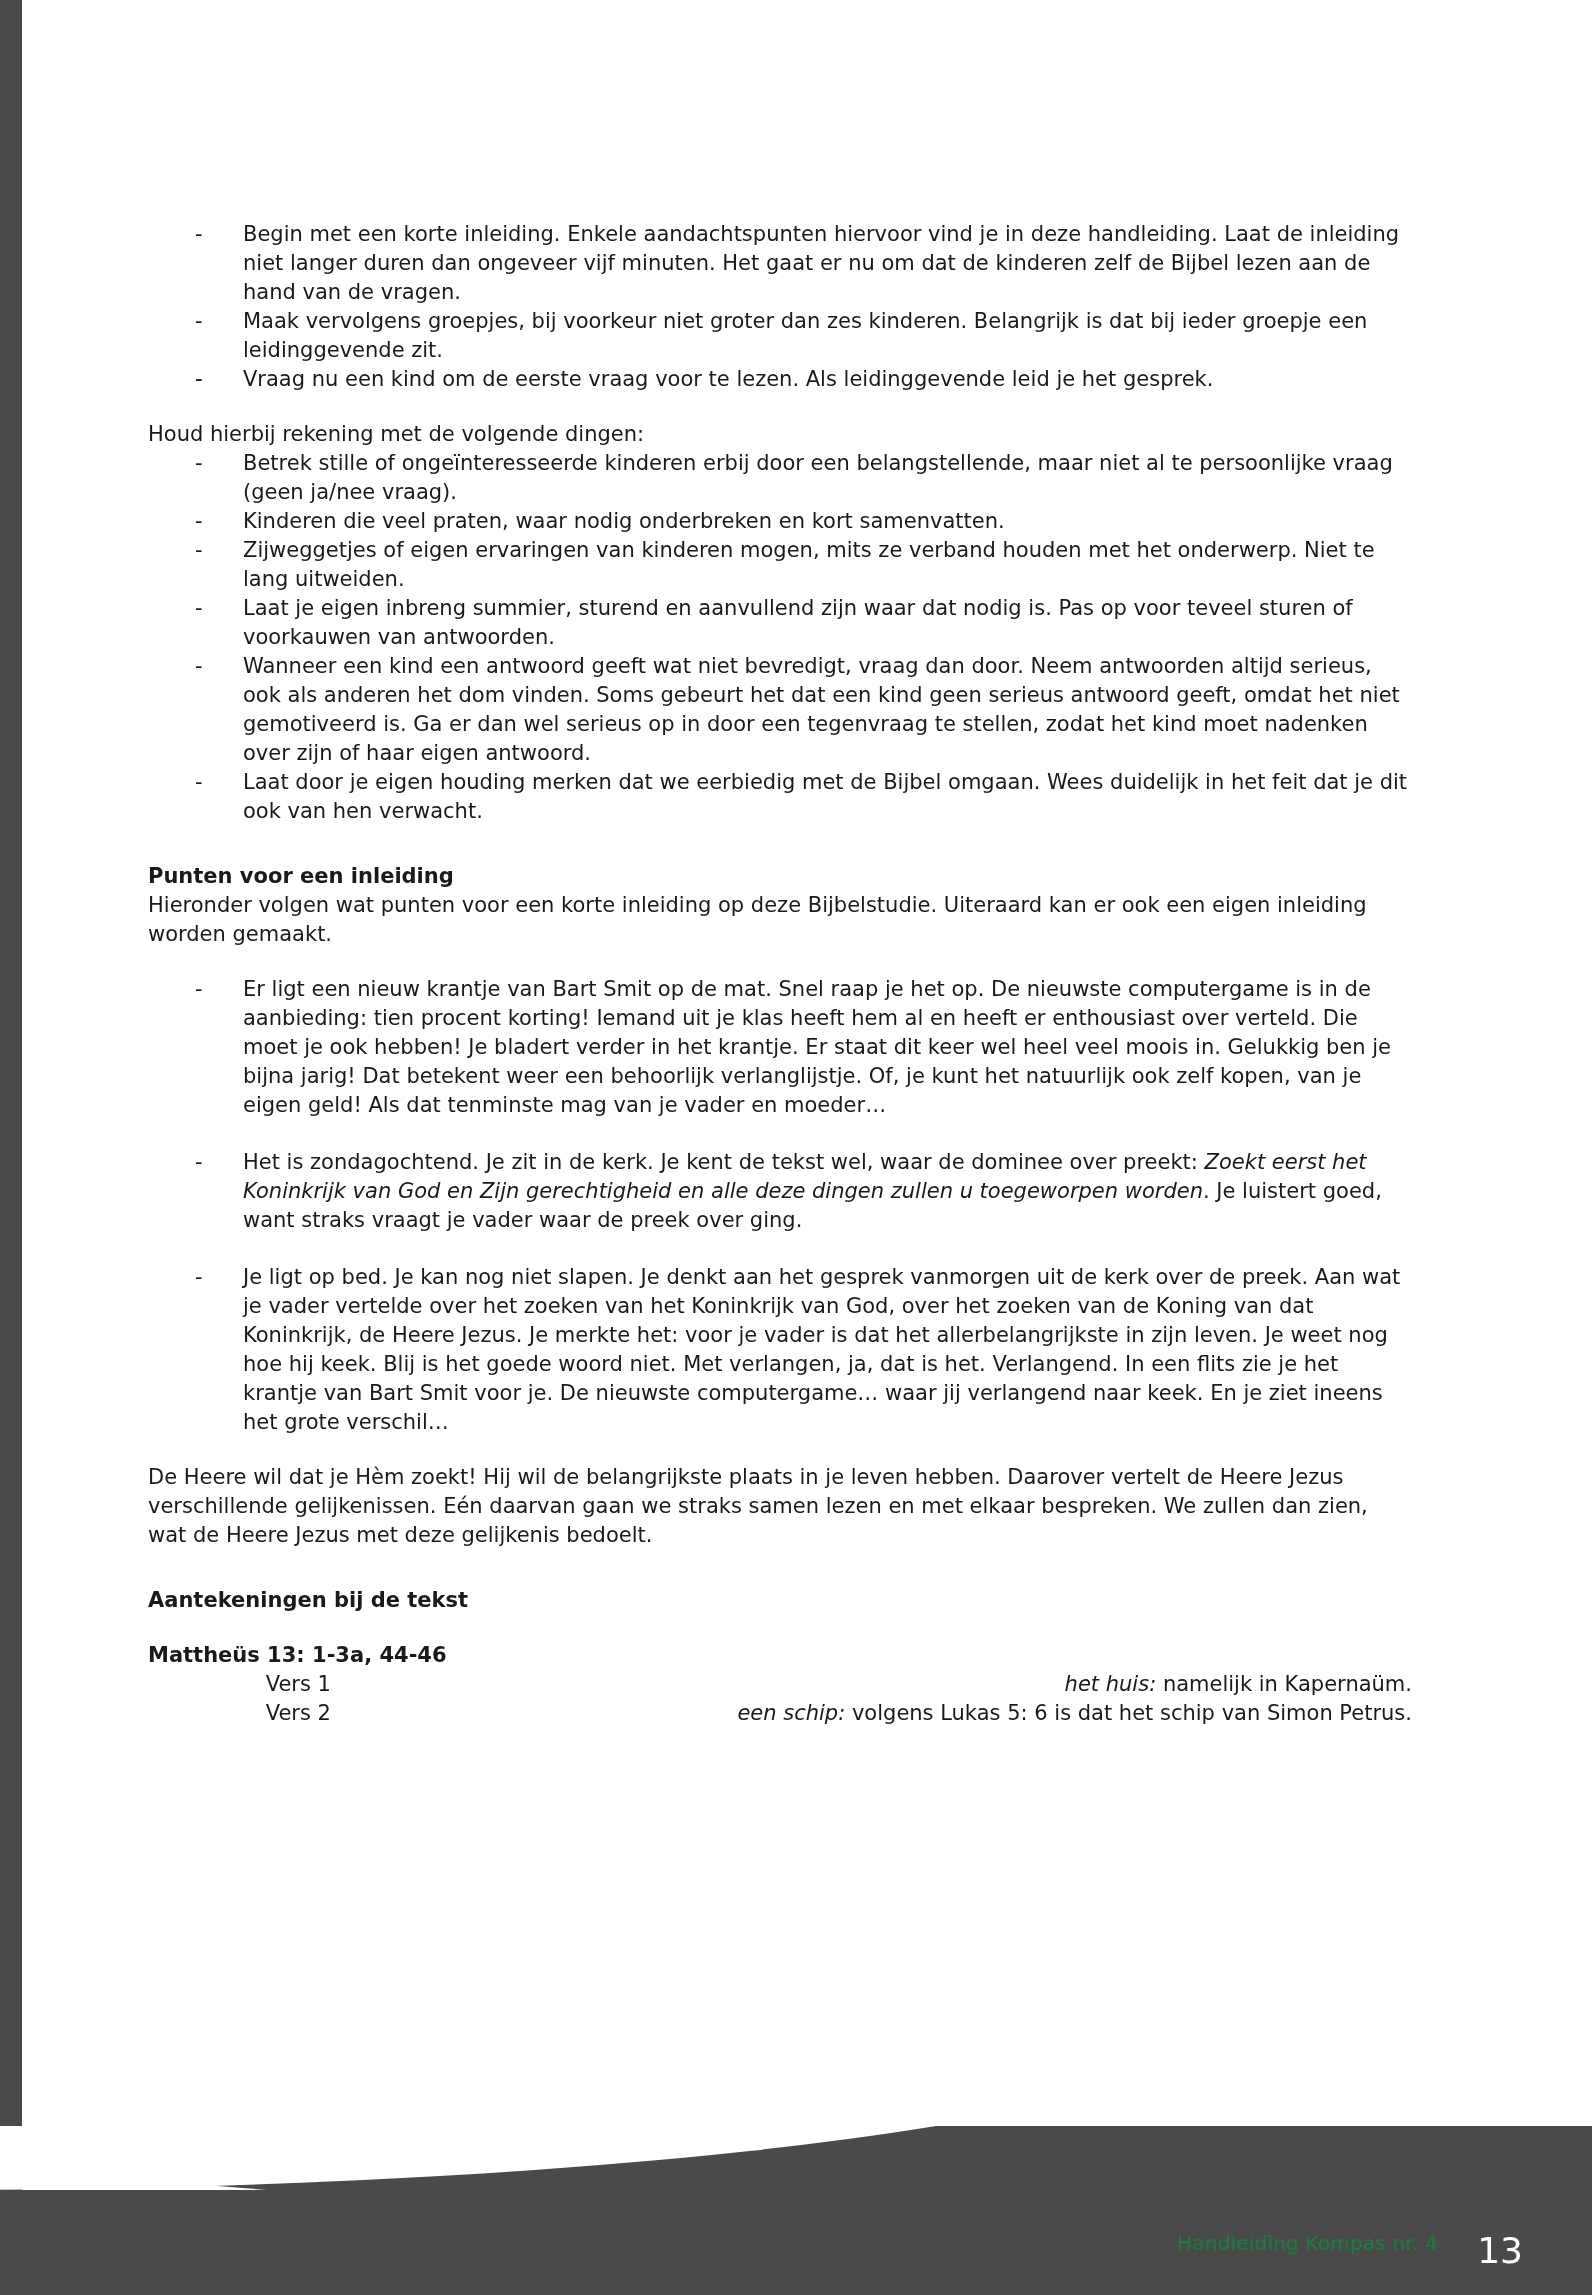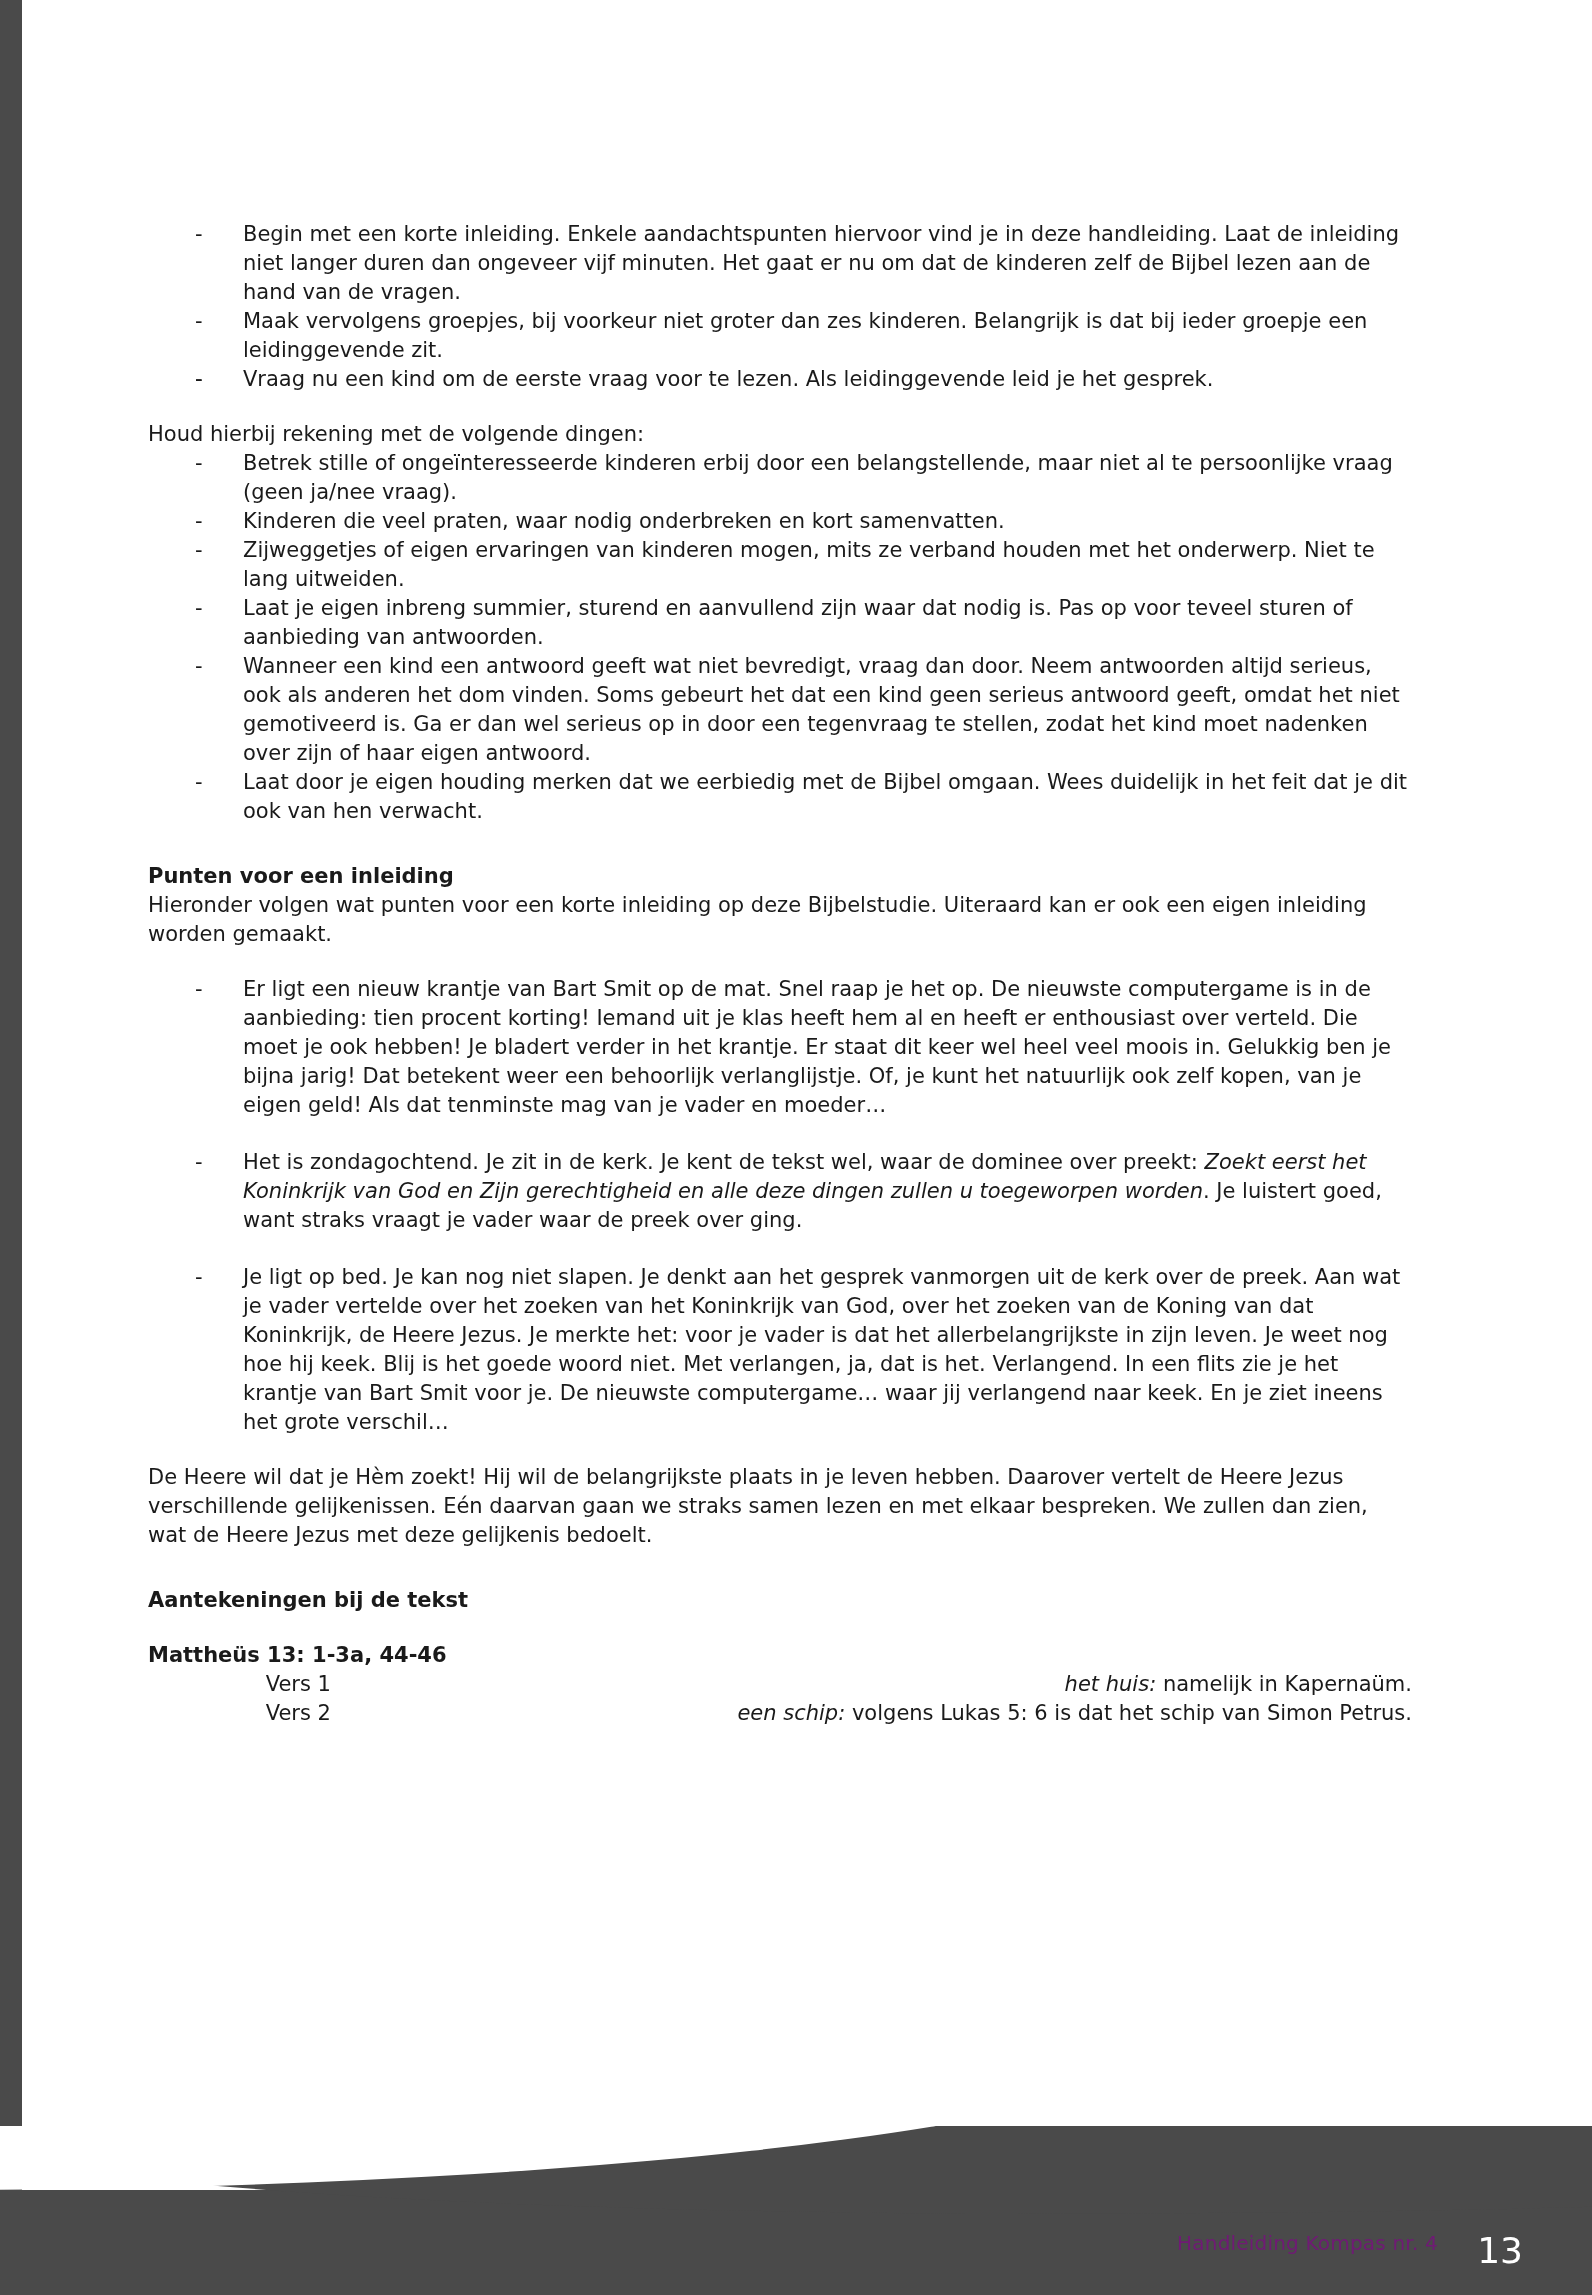--- a/index.html
+++ b/index.html
@@ -122,21 +122,21 @@
     bottom: 105px;
     width: 1294px;
     height: 173px;
     background: #ffffff;
     border-radius: 0 0 120% 0;
   }
   .footer-text {
     position: absolute;
     right: 154px;
     bottom: 40px;
-    color: #701a75;
+    color: #15803d;
     font-size: 20px;
     letter-spacing: 0.2px;
   }
   .footer-page {
     position: absolute;
     right: 69px;
     bottom: 24px;
     color: #ffffff;
     font-size: 36px;
     font-weight: normal;
@@ -182,21 +182,21 @@
       <li>
         <span class="dash">-</span>
         <span>Kinderen die veel praten, waar nodig onderbreken en kort samenvatten.</span>
       </li>
       <li>
         <span class="dash">-</span>
         <span>Zijweggetjes of eigen ervaringen van kinderen mogen, mits ze verband houden met het onderwerp. Niet te lang uitweiden.</span>
       </li>
       <li>
         <span class="dash">-</span>
-        <span>Laat je eigen inbreng summier, sturend en aanvullend zijn waar dat nodig is. Pas op voor teveel sturen of aanbieding van antwoorden.</span>
+        <span>Laat je eigen inbreng summier, sturend en aanvullend zijn waar dat nodig is. Pas op voor teveel sturen of voorkauwen van antwoorden.</span>
       </li>
       <li>
         <span class="dash">-</span>
         <span>Wanneer een kind een antwoord geeft wat niet bevredigt, vraag dan door. Neem antwoorden altijd serieus, ook als anderen het dom vinden. Soms gebeurt het dat een kind geen serieus antwoord geeft, omdat het niet gemotiveerd is. Ga er dan wel serieus op in door een tegenvraag te stellen, zodat het kind moet nadenken over zijn of haar eigen antwoord.</span>
       </li>
       <li>
         <span class="dash">-</span>
         <span>Laat door je eigen houding merken dat we eerbiedig met de Bijbel omgaan. Wees duidelijk in het feit dat je dit ook van hen verwacht.</span>
       </li>
     </ul>

